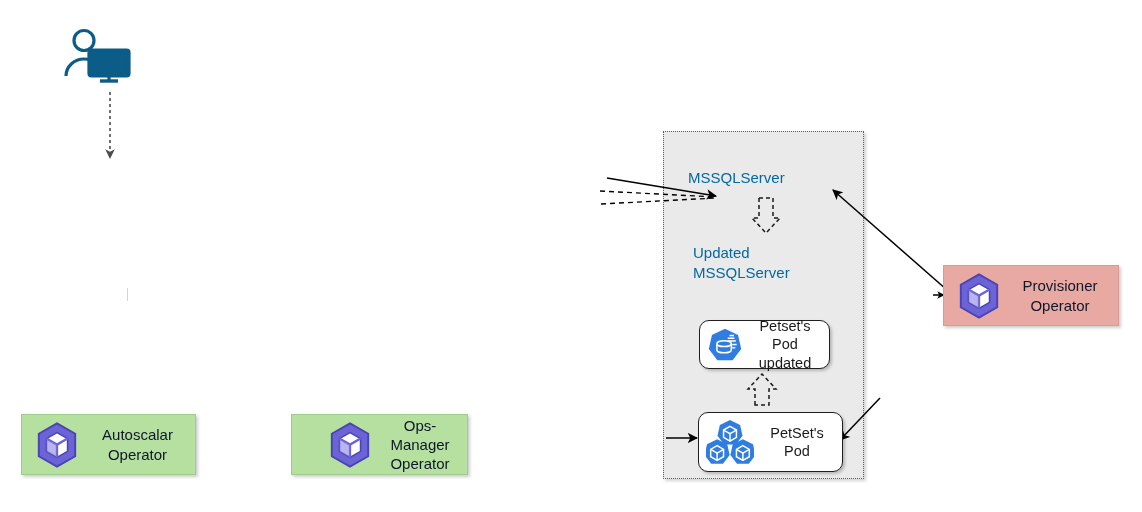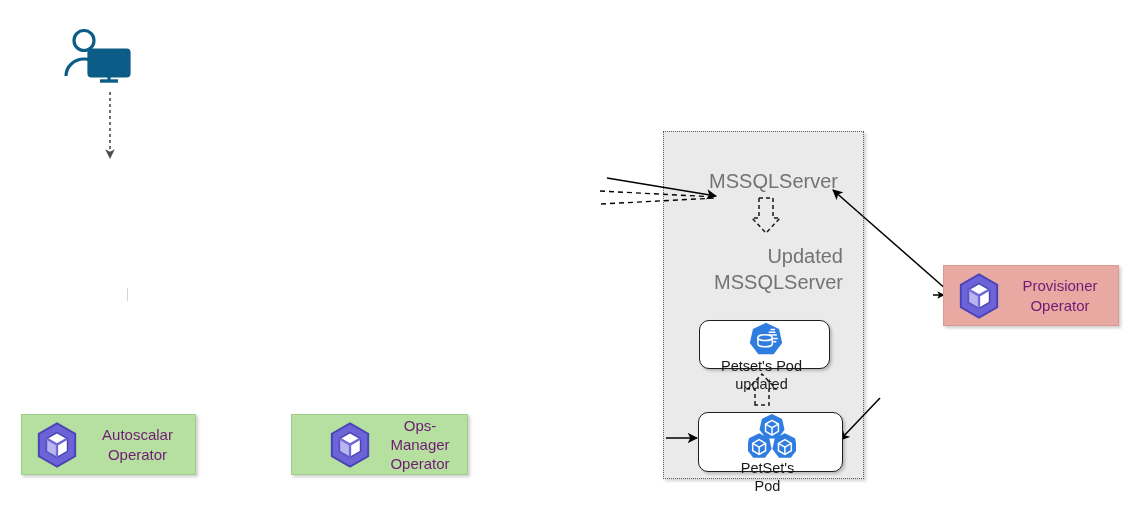--- a/index.html
+++ b/index.html
@@ -44,21 +44,21 @@
     margin-right: 8px;
     line-height: 0;
   }
   .op-box .op-label {
     flex: 1 1 auto;
     font-size: 15px;
     line-height: 1.28;
     text-align: center;
     padding-right: 8px;
     white-space: pre-line;
-    color: #701a75;
+    color: #0f172a;
   }
   #autoscalar-operator-box {
     left: 21px; top: 414px; width: 175px; height: 61px;
     background: #b5e0a0;
     border-color: #9fcc8a;
   }
   #ops-manager-operator-box {
     left: 291px; top: 414px; width: 177px; height: 61px;
     background: #b5e0a0;
     border-color: #9fcc8a;
@@ -77,44 +77,43 @@
     width: 201px; height: 348px;
     background: #eaeaea;
     border: 1px dotted #5a5a5a;
     box-sizing: border-box;
     box-shadow: 2px 2px 3px rgba(0,0,0,0.18);
   }
 
   
   .panel-text {
     position: absolute;
-    font-size: 20px;
+    font-size: 15px;
     line-height: 1.32;
-    text-align: right;
-    color: #737373;
+    text-align: left;
+    color: #0369a1;
     white-space: pre-line;
   }
   #mssqlserver-label {
     left: 688px; top: 168px; width: 150px;
   }
   #updated-mssqlserver-label {
     left: 693px; top: 243px; width: 150px;
   }
 
   
   .res-card {
     position: absolute;
     box-sizing: border-box;
     background: #ffffff;
     border: 1.5px solid #1f1f1f;
     border-radius: 10px;
     display: flex;
     align-items: center;
     box-shadow: 2px 2px 3px rgba(0,0,0,0.22);
-    flex-direction: column;
   }
   .res-card .res-icon {
     flex: 0 0 auto;
     margin-left: 7px;
     margin-right: 4px;
     line-height: 0;
   }
   .res-card .res-label {
     flex: 1 1 auto;
     font-size: 14.5px;

